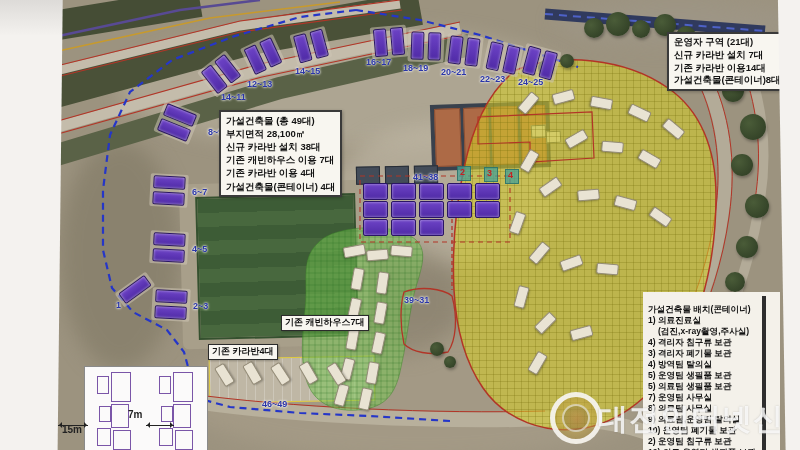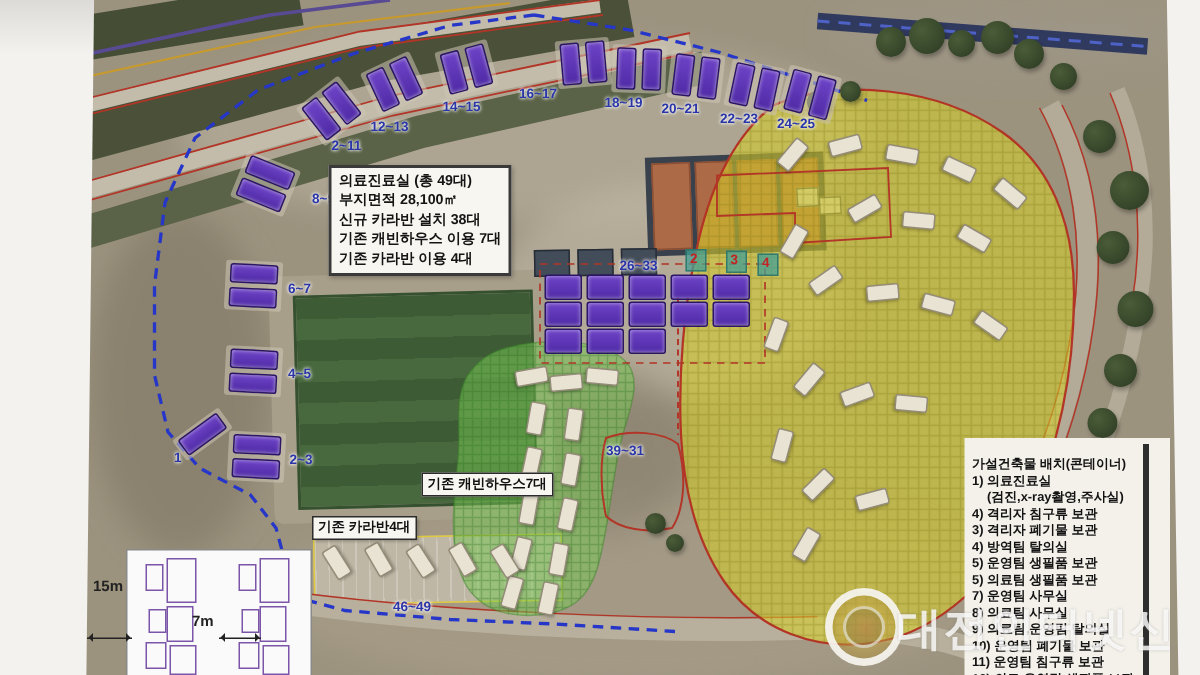--- a/index.html
+++ b/index.html
@@ -270,65 +270,72 @@
       <div class="wv" style="left:275px;top:363px;transform:rotate(-33deg)"></div>
       <div class="wv" style="left:303px;top:362px;transform:rotate(-30deg)"></div>
       <div class="wv" style="left:331px;top:363px;transform:rotate(-32deg)"></div>
     </div>
 
   <span class="bay" style="left:116px;top:300px">1</span>
   <span class="bay" style="left:193px;top:301px">2~3</span>
   <span class="bay" style="left:192px;top:244px">4~5</span>
   <span class="bay" style="left:192px;top:187px">6~7</span>
   <span class="bay" style="left:208px;top:127px">8~9</span>
-  <span class="bay" style="left:221px;top:92px">2~11</span>
+  <span class="bay" style="left:221px;top:92px">14~11</span>
   <span class="bay" style="left:247px;top:79px">12~13</span>
   <span class="bay" style="left:295px;top:66px">14~15</span>
-  <span class="bay" style="left:346px;top:57px">16~17</span>
+  <span class="bay" style="left:366px;top:57px">16~17</span>
   <span class="bay" style="left:403px;top:63px">18~19</span>
   <span class="bay" style="left:441px;top:67px">20~21</span>
   <span class="bay" style="left:480px;top:74px">22~23</span>
   <span class="bay" style="left:518px;top:77px">24~25</span>
-  <span class="bay" style="left:413px;top:172px">26~33</span>
+  <span class="bay" style="left:413px;top:172px">41~38</span>
   <span class="bay" style="left:404px;top:295px">39~31</span>
   <span class="bay" style="left:262px;top:399px">46~49</span>
 
   <div class="chip" style="left:457px;top:166px"></div>
   <div class="chip" style="left:484px;top:167px"></div>
   <div class="chip" style="left:505px;top:169px"></div>
   <span class="cnum" style="left:460px;top:167px">2</span>
   <span class="cnum" style="left:487px;top:168px">3</span>
   <span class="cnum" style="left:508px;top:170px">4</span>
 
   <div class="infobox" id="patientBox">
-    <div>의료진료실 (총 49대)</div>
+    <div>가설건축물 (총 49대)</div>
     <div>부지면적 28,100㎡</div>
     <div>신규 카라반 설치 38대</div>
     <div>기존 캐빈하우스 이용 7대</div>
     <div>기존 카라반 이용 4대</div>
+    <div>가설건축물(콘테이너) 4대</div>
+  </div>
+  <div class="infobox" id="operatorBox">
+    <div>운영자 구역 (21대)</div>
+    <div>신규 카라반 설치 7대</div>
+    <div>기존 카라반 이용14대</div>
+    <div>가설건축물(콘테이너)8대</div>
   </div>
   <div class="wbox" style="left:281px;top:315px">기존 캐빈하우스7대</div>
   <div class="wbox" style="left:208px;top:344px">기존 카라반4대</div>
 
   <div id="listBg"></div>
   <div class="vbar"></div>
   <div id="clist">
     <div>가설건축물 배치(콘테이너)</div>
     <div>1) 의료진료실</div>
     <div class="indent">(검진,x-ray촬영,주사실)</div>
     <div>4) 격리자 침구류 보관</div>
     <div>3) 격리자 폐기물 보관</div>
     <div>4) 방역팀 탈의실</div>
     <div>5) 운영팀 생필품 보관</div>
     <div>5) 의료팀 생필품 보관</div>
     <div>7) 운영팀 사무실</div>
     <div>8) 의료팀 사무실</div>
     <div>9) 의료팀,운영팀 탈의실</div>
     <div>10) 운영팀 폐기물 보관</div>
-    <div>11) 운영팀 침구류 보관</div>
+    <div>2) 운영팀 침구류 보관</div>
     <div>12) 의료,운영팀 생필품 보관</div>
   </div>
 
   <div id="inset">
     <div class="dg" style="left:10px;top:5px">
       <div class="dr" style="left:2px;top:4px;width:10px;height:16px"></div>
       <div class="dr" style="left:16px;top:0;width:18px;height:28px"></div>
       <div class="dr" style="left:4px;top:34px;width:10px;height:14px"></div>
       <div class="dr" style="left:16px;top:32px;width:16px;height:22px"></div>
       <div class="dr" style="left:2px;top:56px;width:12px;height:16px"></div>
@@ -336,21 +343,21 @@
     </div>
     <div class="dg" style="left:72px;top:5px">
       <div class="dr" style="left:2px;top:4px;width:10px;height:16px"></div>
       <div class="dr" style="left:16px;top:0;width:18px;height:28px"></div>
       <div class="dr" style="left:4px;top:34px;width:10px;height:14px"></div>
       <div class="dr" style="left:16px;top:32px;width:16px;height:22px"></div>
       <div class="dr" style="left:2px;top:56px;width:12px;height:16px"></div>
       <div class="dr" style="left:18px;top:58px;width:16px;height:18px"></div>
     </div>
   </div>
-  <span class="dim" style="left:62px;top:386px">15m</span>
+  <span class="dim" style="left:62px;top:424px">15m</span>
   <div class="dimline" style="left:58px;top:425px;width:30px"></div>
   <span class="dim" style="left:128px;top:409px">7m</span>
   <div class="dimline" style="left:146px;top:425px;width:28px"></div>
 
   <div id="wmLogo"></div>
   <div id="wm">대전인터넷신문</div>
 
   <div class="paperL"></div>
   <div class="paperR"></div>
 </div>

